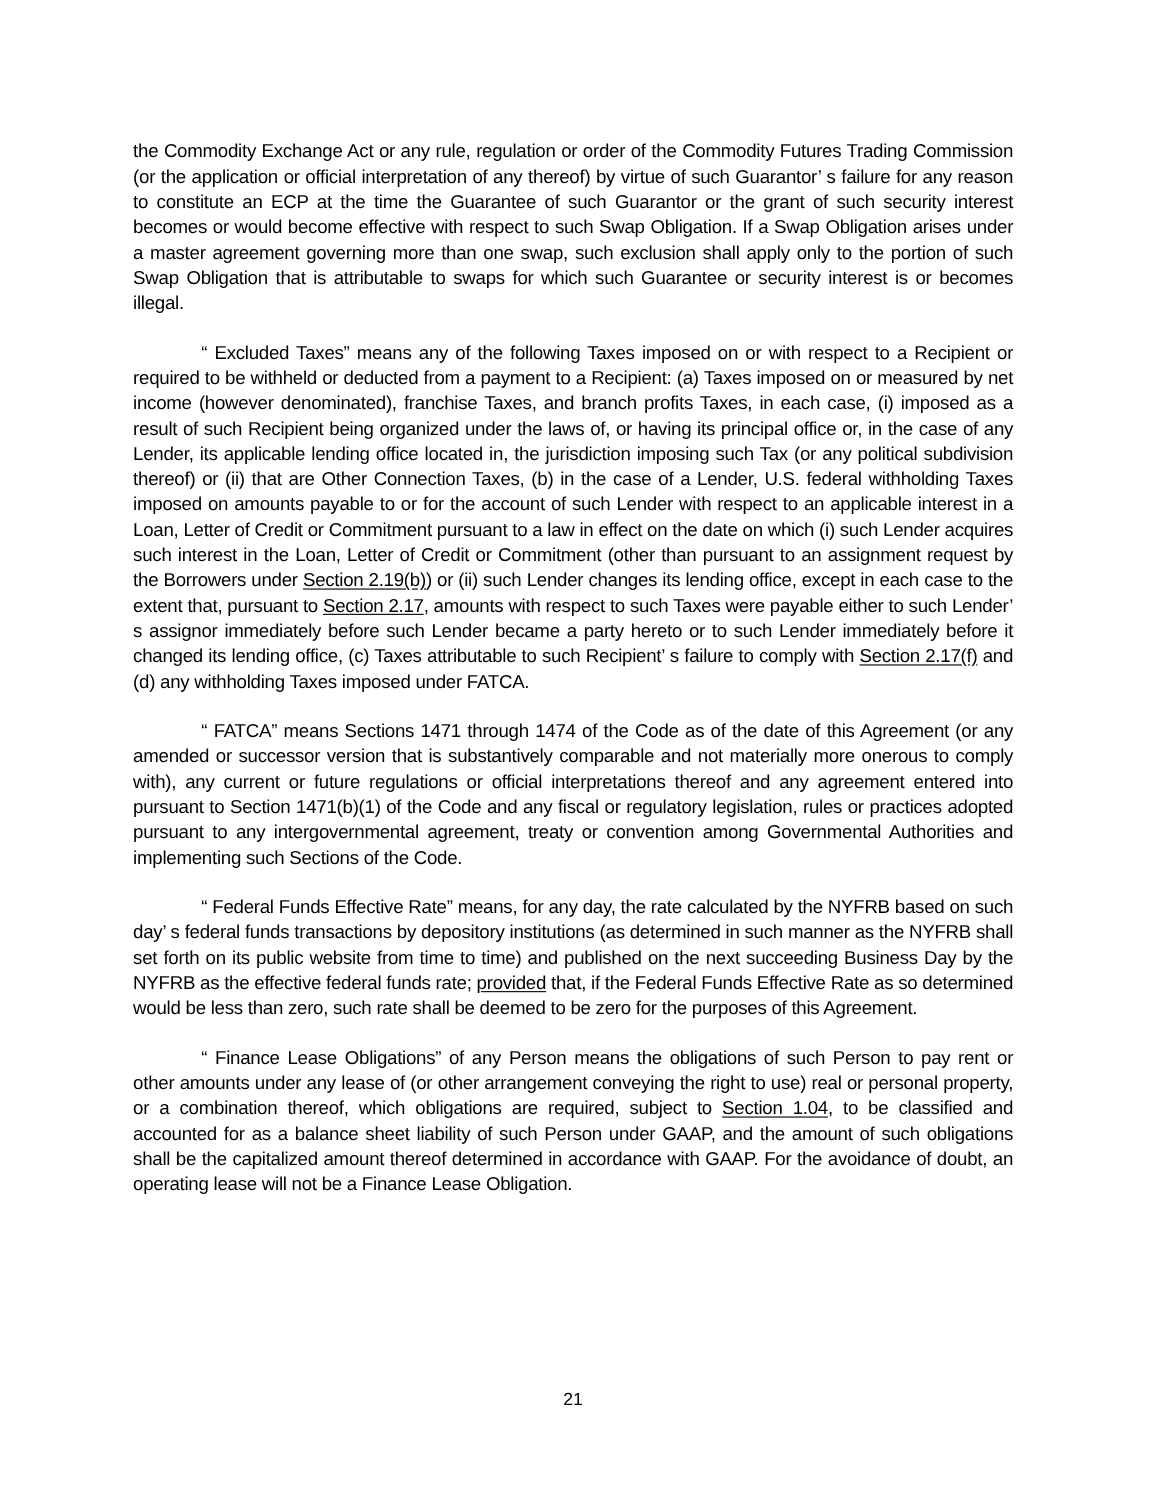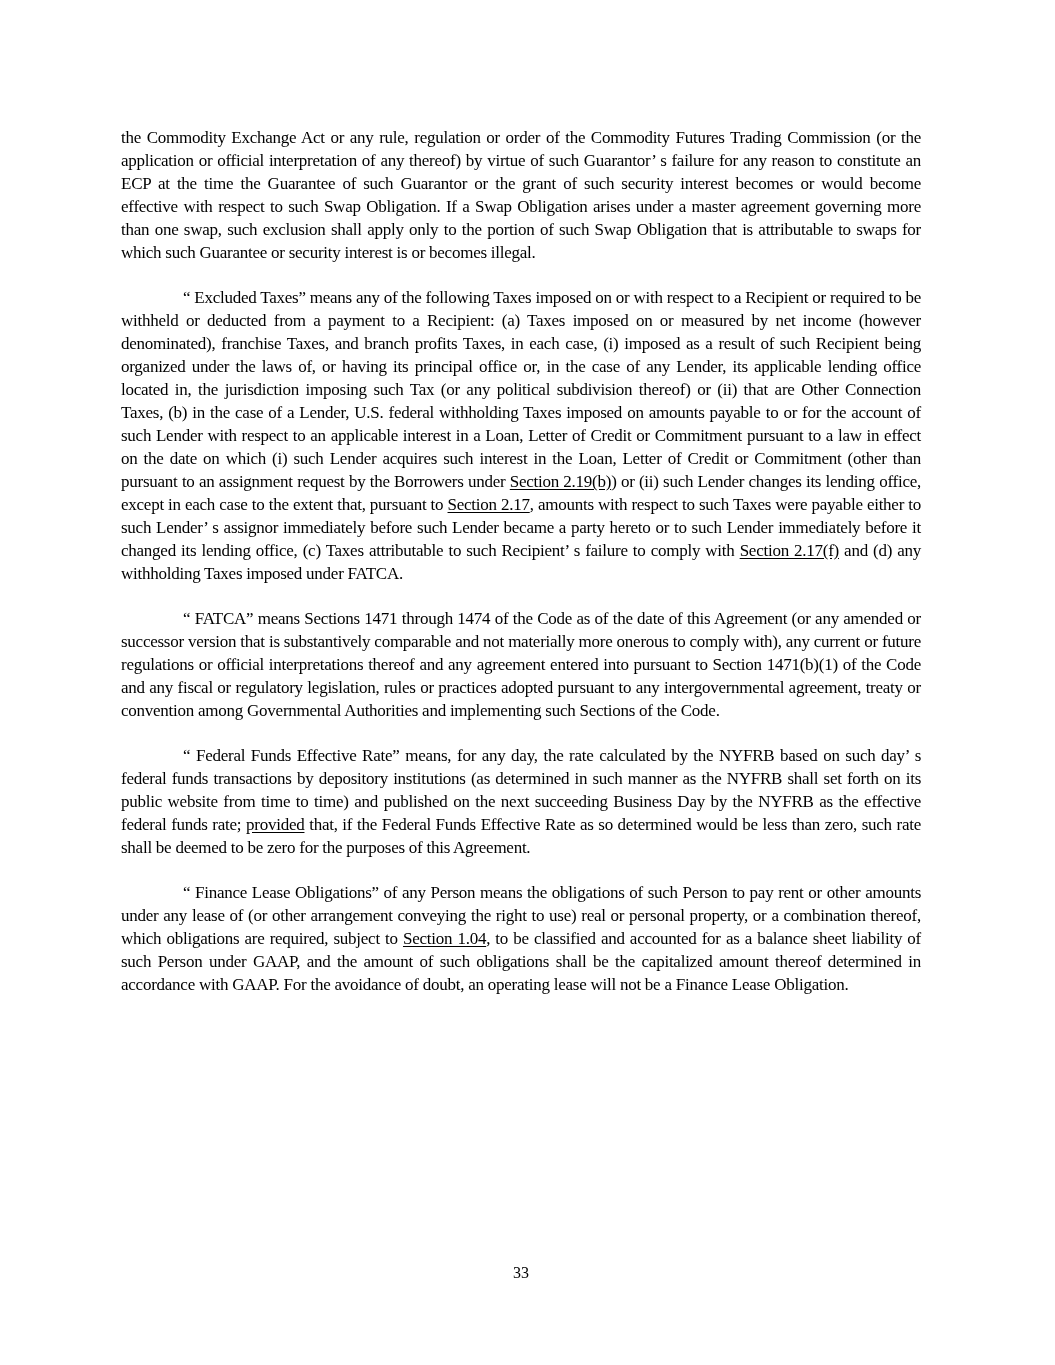--- a/index.html
+++ b/index.html
@@ -6,21 +6,21 @@
     margin: 0;
     padding: 0;
     background: #ffffff;
   }
   .page {
     position: relative;
     width: 1055px;
     height: 1365px;
     background: #ffffff;
     color: #000000;
-    font-family: Liberation Serif, serif;
+    font-family: Liberation Sans, sans-serif;
     overflow: hidden;
   }
   .doc-body {
     position: absolute;
     top: 126px;
     left: 121px;
     width: 800px;
     font-size: 17px;
     line-height: 23px;
     letter-spacing: -0.25px;
@@ -51,14 +51,14 @@
 <body>
 
 <div class="page">
   <div class="doc-body">
       <p class="para"><span>the Commodity Exchange Act or any rule, regulation or order of the Commodity Futures Trading Commission (or the application or official interpretation of any thereof) by virtue of such Guarantor’ s failure for any reason to constitute an ECP at the time the Guarantee of such Guarantor or the grant of such security interest becomes or would become effective with respect to such Swap Obligation.  If a Swap Obligation arises under a master agreement governing more than one swap, such exclusion shall apply only to the portion of such Swap Obligation that is attributable to swaps for which such Guarantee or security interest is or becomes illegal.</span></p>
       <p class="para indent"><span>“ Excluded Taxes”</span><span> means any of the following Taxes imposed on or with respect to a Recipient or required to be withheld or deducted from a payment to a Recipient: (a) Taxes imposed on or measured by net income (however denominated), franchise Taxes, and branch profits Taxes, in each case, (i) imposed as a result of such Recipient being organized under the laws of, or having its principal office or, in the case of any Lender, its applicable lending office located in, the jurisdiction imposing such Tax (or any political subdivision thereof) or (ii) that are Other Connection Taxes, (b) in the case of a Lender, U.S. federal withholding Taxes imposed on amounts payable to or for the account of such Lender with respect to an applicable interest in a Loan, Letter of Credit or Commitment pursuant to a law in effect on the date on which (i) such Lender acquires such interest in the Loan, Letter of Credit or Commitment (other than pursuant to an assignment request by the Borrowers under </span><span class="u">Section 2.19(b)</span><span>) or (ii) such Lender changes its lending office, except in each case to the extent that, pursuant to </span><span class="u">Section 2.17</span><span>, amounts with respect to such Taxes were payable either to such Lender’ s assignor immediately before such Lender became a party hereto or to such Lender immediately before it changed its lending office, (c) Taxes attributable to such Recipient’ s failure to comply with </span><span class="u">Section 2.17(f)</span><span> and (d) any withholding Taxes imposed under FATCA.</span></p>
       <p class="para indent"><span>“ FATCA”</span><span> means Sections 1471 through 1474 of the Code as of the date of this Agreement (or any amended or successor version that is substantively comparable and not materially more onerous to comply with), any current or future regulations or official interpretations thereof and any agreement entered into pursuant to Section 1471(b)(1) of the Code and any fiscal or regulatory legislation, rules or practices adopted pursuant to any intergovernmental agreement, treaty or convention among Governmental Authorities and implementing such Sections of the Code.</span></p>
       <p class="para indent"><span>“ Federal Funds Effective Rate”</span><span> means, for any day, the rate calculated by the NYFRB based on such day’ s federal funds transactions by depository institutions (as determined in such manner as the NYFRB shall set forth on its public website from time to time) and published on the next succeeding Business Day by the NYFRB as the effective federal funds rate; </span><span class="u">provided</span><span> that, if the Federal Funds Effective Rate as so determined would be less than zero, such rate shall be deemed to be zero for the purposes of this Agreement.</span></p>
       <p class="para indent"><span>“ Finance Lease Obligations”</span><span> of any Person means the obligations of such Person to pay rent or other amounts under any lease of (or other arrangement conveying the right to use) real or personal property, or a combination thereof, which obligations are required, subject to </span><span class="u">Section 1.04</span><span>, to be classified and accounted for as a balance sheet liability of such Person under GAAP, and the amount of such obligations shall be the capitalized amount thereof determined in accordance with GAAP.  For the avoidance of doubt, an operating lease will not be a Finance Lease Obligation.</span></p>
     </div>
-  <div class="page-number">33</div>
+  <div class="page-number">21</div>
 </div>
 
 </body></html>

